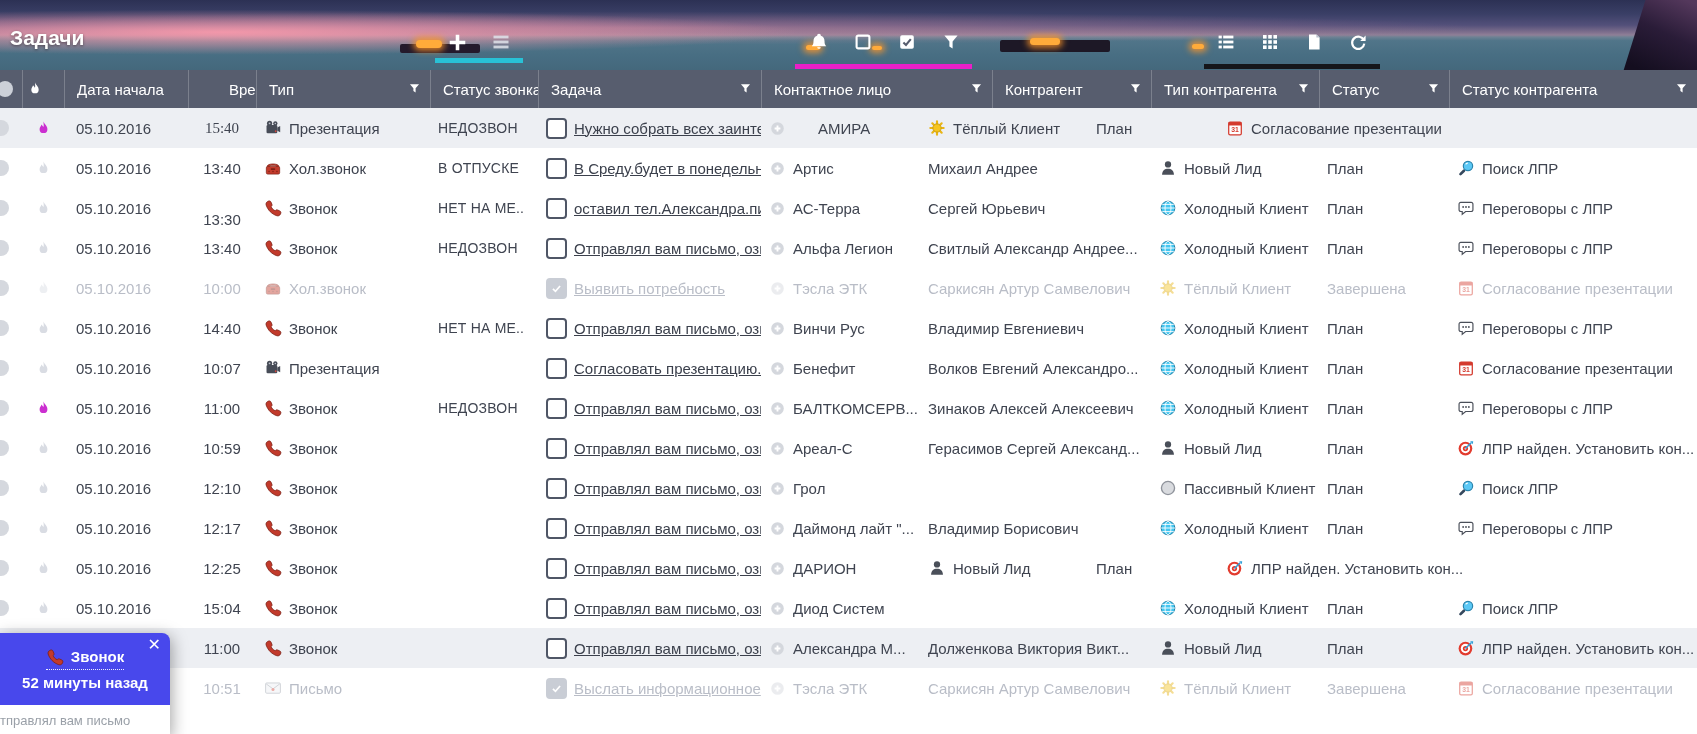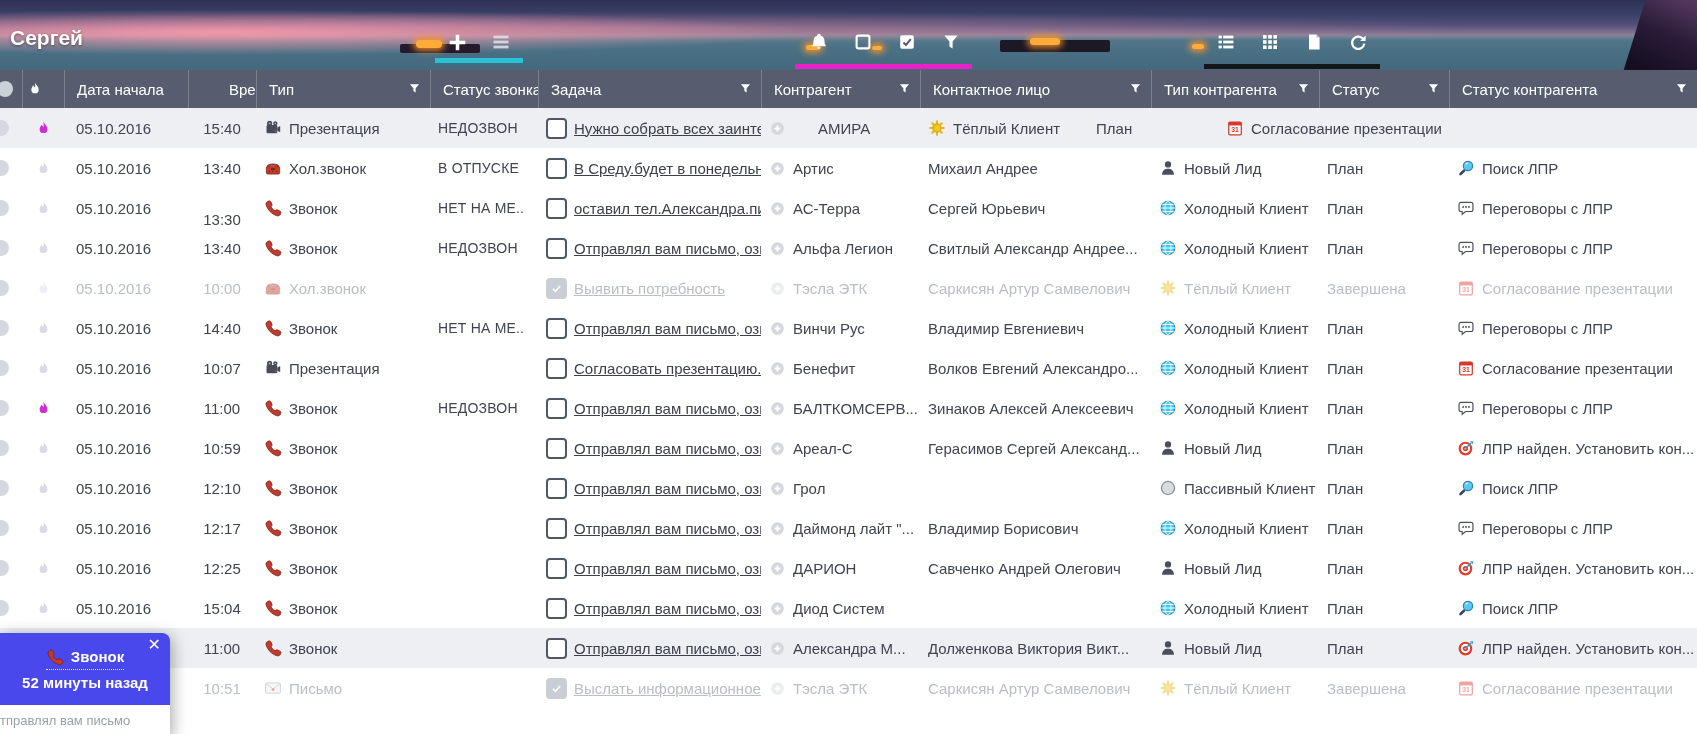--- a/index.html
+++ b/index.html
@@ -60,21 +60,21 @@
 
   <header class="photo">
     <div class="ship" style="left:400px;top:44px;width:80px;height:9px;background:#241a2c;"></div>
     <div class="glow" style="left:416px;top:40px;width:26px;height:8px;border-radius:4px;"></div>
     <div class="ship" style="left:1000px;top:40px;width:110px;height:12px;"></div>
     <div class="glow" style="left:1030px;top:38px;width:30px;height:7px;border-radius:4px;"></div>
     <div class="glow" style="left:806px;top:45px;width:14px;height:5px;border-radius:3px;"></div>
     <div class="glow" style="left:872px;top:46px;width:10px;height:4px;border-radius:3px;"></div>
     <div class="glow" style="left:1192px;top:44px;width:12px;height:5px;border-radius:3px;"></div>
     <div class="rocks"></div>
-    <h1 class="page-title">Сергей</h1>
+    <h1 class="page-title">Задачи</h1>
     <div class="tbar" id="tbar-left" style="left:435px;">
         <span class="ticon">
           <svg width="21" height="21" viewBox="0 0 20 20">
             <path d="M10 2.6 V17.4 M2.6 10 H17.4" stroke="#fff" stroke-width="3.4"></path>
           </svg>
         </span>
         <span class="ticon">
           <svg width="20" height="20" viewBox="0 0 20 20">
             <rect x="2.5" y="3.6" width="15" height="2.8" fill="#dfe3ea" opacity=".85"></rect>
             <rect x="2.5" y="8.6" width="15" height="2.8" fill="#dfe3ea" opacity=".85"></rect>
@@ -177,32 +177,32 @@
       </div>
       <div class="th" style="width:108px;">
         <span>Статус звонка</span>
       </div>
       <div class="th" style="width:223px;">
         <span>Задача</span>
         <span class="flt"><svg width="13" height="13" viewBox="0 0 20 20">
             <path d="M3 3.6 H17 L11.7 9.8 V16.2 L8.3 14 V9.8 Z" fill="#fff"></path>
           </svg></span>
       </div>
+      <div class="th" style="width:231px;">
+        <span>Контактное лицо</span>
+        <span class="flt"><svg width="13" height="13" viewBox="0 0 20 20">
+            <path d="M3 3.6 H17 L11.7 9.8 V16.2 L8.3 14 V9.8 Z" fill="#fff"></path>
+          </svg></span>
+      </div>
       <div class="th" style="width:159px;">
         <span>Контрагент</span>
         <span class="flt"><svg width="13" height="13" viewBox="0 0 20 20">
             <path d="M3 3.6 H17 L11.7 9.8 V16.2 L8.3 14 V9.8 Z" fill="#fff"></path>
           </svg></span>
       </div>
-      <div class="th" style="width:231px;">
-        <span>Контактное лицо</span>
-        <span class="flt"><svg width="13" height="13" viewBox="0 0 20 20">
-            <path d="M3 3.6 H17 L11.7 9.8 V16.2 L8.3 14 V9.8 Z" fill="#fff"></path>
-          </svg></span>
-      </div>
       <div class="th" style="width:168px;">
         <span>Тип контрагента</span>
         <span class="flt"><svg width="13" height="13" viewBox="0 0 20 20">
             <path d="M3 3.6 H17 L11.7 9.8 V16.2 L8.3 14 V9.8 Z" fill="#fff"></path>
           </svg></span>
       </div>
       <div class="th" style="width:130px;">
         <span>Статус</span>
         <span class="flt"><svg width="13" height="13" viewBox="0 0 20 20">
             <path d="M3 3.6 H17 L11.7 9.8 V16.2 L8.3 14 V9.8 Z" fill="#fff"></path>
@@ -223,21 +223,21 @@
         <div class="cell" style="width:42px;padding-left:13px;">
           <span class="im">
             <svg width="17" height="17" viewBox="0 0 20 20">
               <path d="M10 1.6 C10.4 4.8 14.6 6.4 14.6 10.8 a4.6 4.6 0 0 1 -9.2 0 C5.4 8.3 7.2 7.2 7.6 5.2 C8.6 6.6 9.4 7.2 9.9 8.3 C10.8 6.4 9.7 4 10 1.6 Z" fill="#cb2fd0"></path>
             </svg>
           </span>
         </div>
         <div class="cell" style="width:124px;">
           <span>05.10.2016</span>
         </div>
-        <div class="cell ctime" style="width:68px;">
+        <div class="cell ctime" style="width:68px;font-family:Liberation Serif, serif;">
           <span>15:40</span>
         </div>
         <div class="cell icl" style="width:174px;">
           <span class="im">
             <svg width="18" height="18" viewBox="0 0 20 20">
               <circle cx="6.2" cy="4.8" r="2.9" fill="#474c57"></circle>
               <circle cx="12.6" cy="5" r="2.4" fill="#474c57"></circle>
               <rect x="2.8" y="6.8" width="12" height="9" rx="1.4" fill="#474c57"></rect>
               <path d="M14.8 9.4 L18 7.8 V14.6 L14.8 13 Z" fill="#474c57"></path>
               <circle cx="6.2" cy="4.8" r="1" fill="#b9bdc7"></circle>
@@ -1026,23 +1026,20 @@
           <a class="task">Отправлял вам письмо, озн</a>
         </div>
         <div class="cell icl" style="width:159px;">
           <span class="im">
             <svg width="17" height="17" viewBox="0 0 20 20">
               <circle cx="10" cy="10" r="7.4" fill="#d4d7dd"></circle>
               <path d="M10 6.6 V13.4 M6.6 10 H13.4" stroke="#fff" stroke-width="2.2"></path>
             </svg>
           </span>
           <span>ДАРИОН</span>
-        </div>
-        <div class="cell" style="width:231px;padding-left:8px;">
-          <span>Савченко Андрей Олегович</span>
         </div>
         <div class="cell icl" style="width:168px;">
           <span class="im">
             <svg width="18" height="18" viewBox="0 0 20 20">
               <circle cx="10" cy="6" r="3.5" fill="#4a4f59"></circle>
               <path d="M3.4 17.6 C3.4 12.9 6.3 10.8 10 10.8 C13.7 10.8 16.6 12.9 16.6 17.6 Z" fill="#4a4f59"></path>
             </svg>
           </span>
           <span>Новый Лид</span>
         </div>

